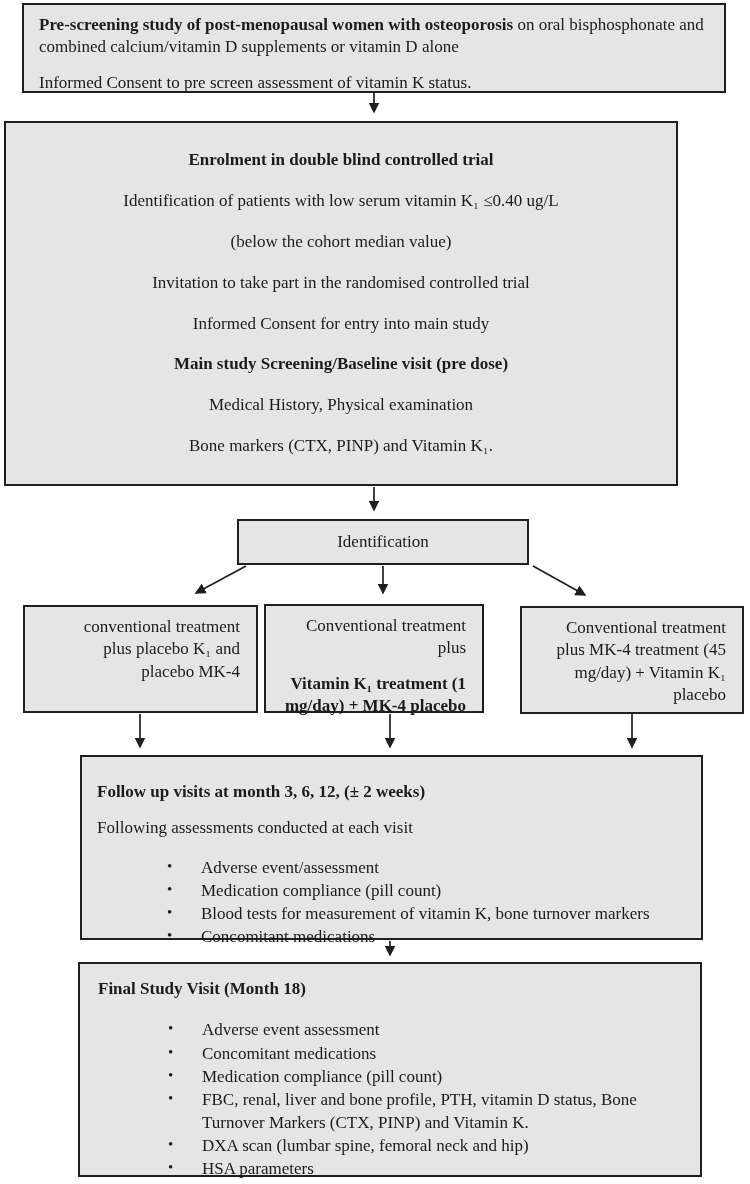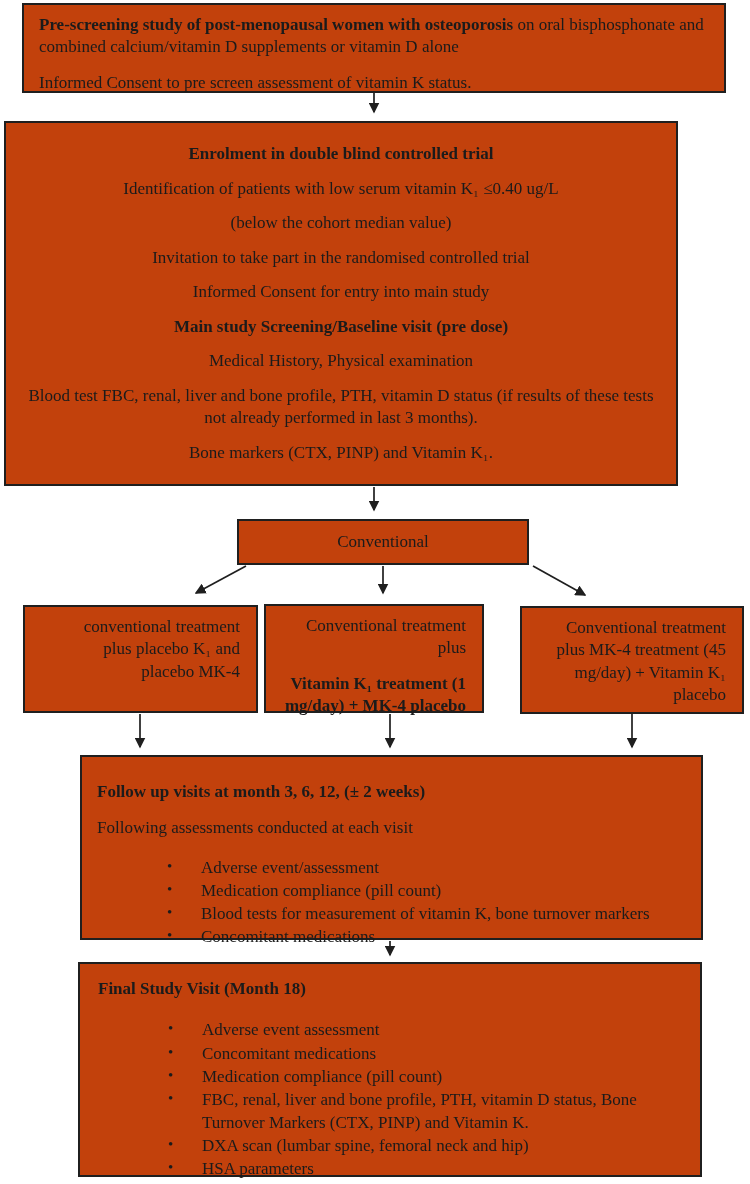--- a/index.html
+++ b/index.html
@@ -7,21 +7,21 @@
     position:relative;
     width:750px;height:1184px;
     background:#ffffff;
     font-family:"Liberation Serif","DejaVu Serif",serif;
     color:#1b1b1b;
     overflow:hidden;
   }
   .box{
     position:absolute;
     border:2px solid #1f1f1f;
-    background:#c2410c;
+    background:#e5e5e5;
     box-sizing:border-box;
     font-size:17px;
     line-height:1.32;
   }
   .b{font-weight:bold;}
   
   #box-prescreen{left:22px;top:3px;width:704px;height:90px;padding:9px 15px;}
   #box-prescreen p{margin:0 0 13px 0;}
   
   #box-enrol{left:4px;top:121px;width:674px;height:365px;padding:8px 22px;
@@ -81,26 +81,25 @@
   </div>
 
   <div class="box" id="box-enrol">
     <p class="b">Enrolment in double blind controlled trial</p>
     <p>Identification of patients with low serum vitamin K₁ ≤0.40 ug/L</p>
     <p>(below the cohort median  value)</p>
     <p>Invitation to take part in the randomised controlled trial</p>
     <p>Informed Consent for entry into main study</p>
     <p class="b">Main study Screening/Baseline visit (pre dose)</p>
     <p>Medical History, Physical examination</p>
-    <p>Blood test FBC, renal, liver and bone profile, PTH, vitamin D status (if results of these tests not already performed in last 3 months).</p>
     <p>Bone markers (CTX, PINP) and Vitamin K₁.</p>
   </div>
 
   <div class="box" id="box-rand">
-    <span>Conventional</span>
+    <span>Identification</span>
   </div>
 
   <div class="box arm" id="arm-left">
     <p>conventional treatment</p>
     <p>plus placebo K₁ and</p>
     <p>placebo MK-4</p>
   </div>
 
   <div class="box arm" id="arm-mid">
     <p>Conventional treatment plus</p>

